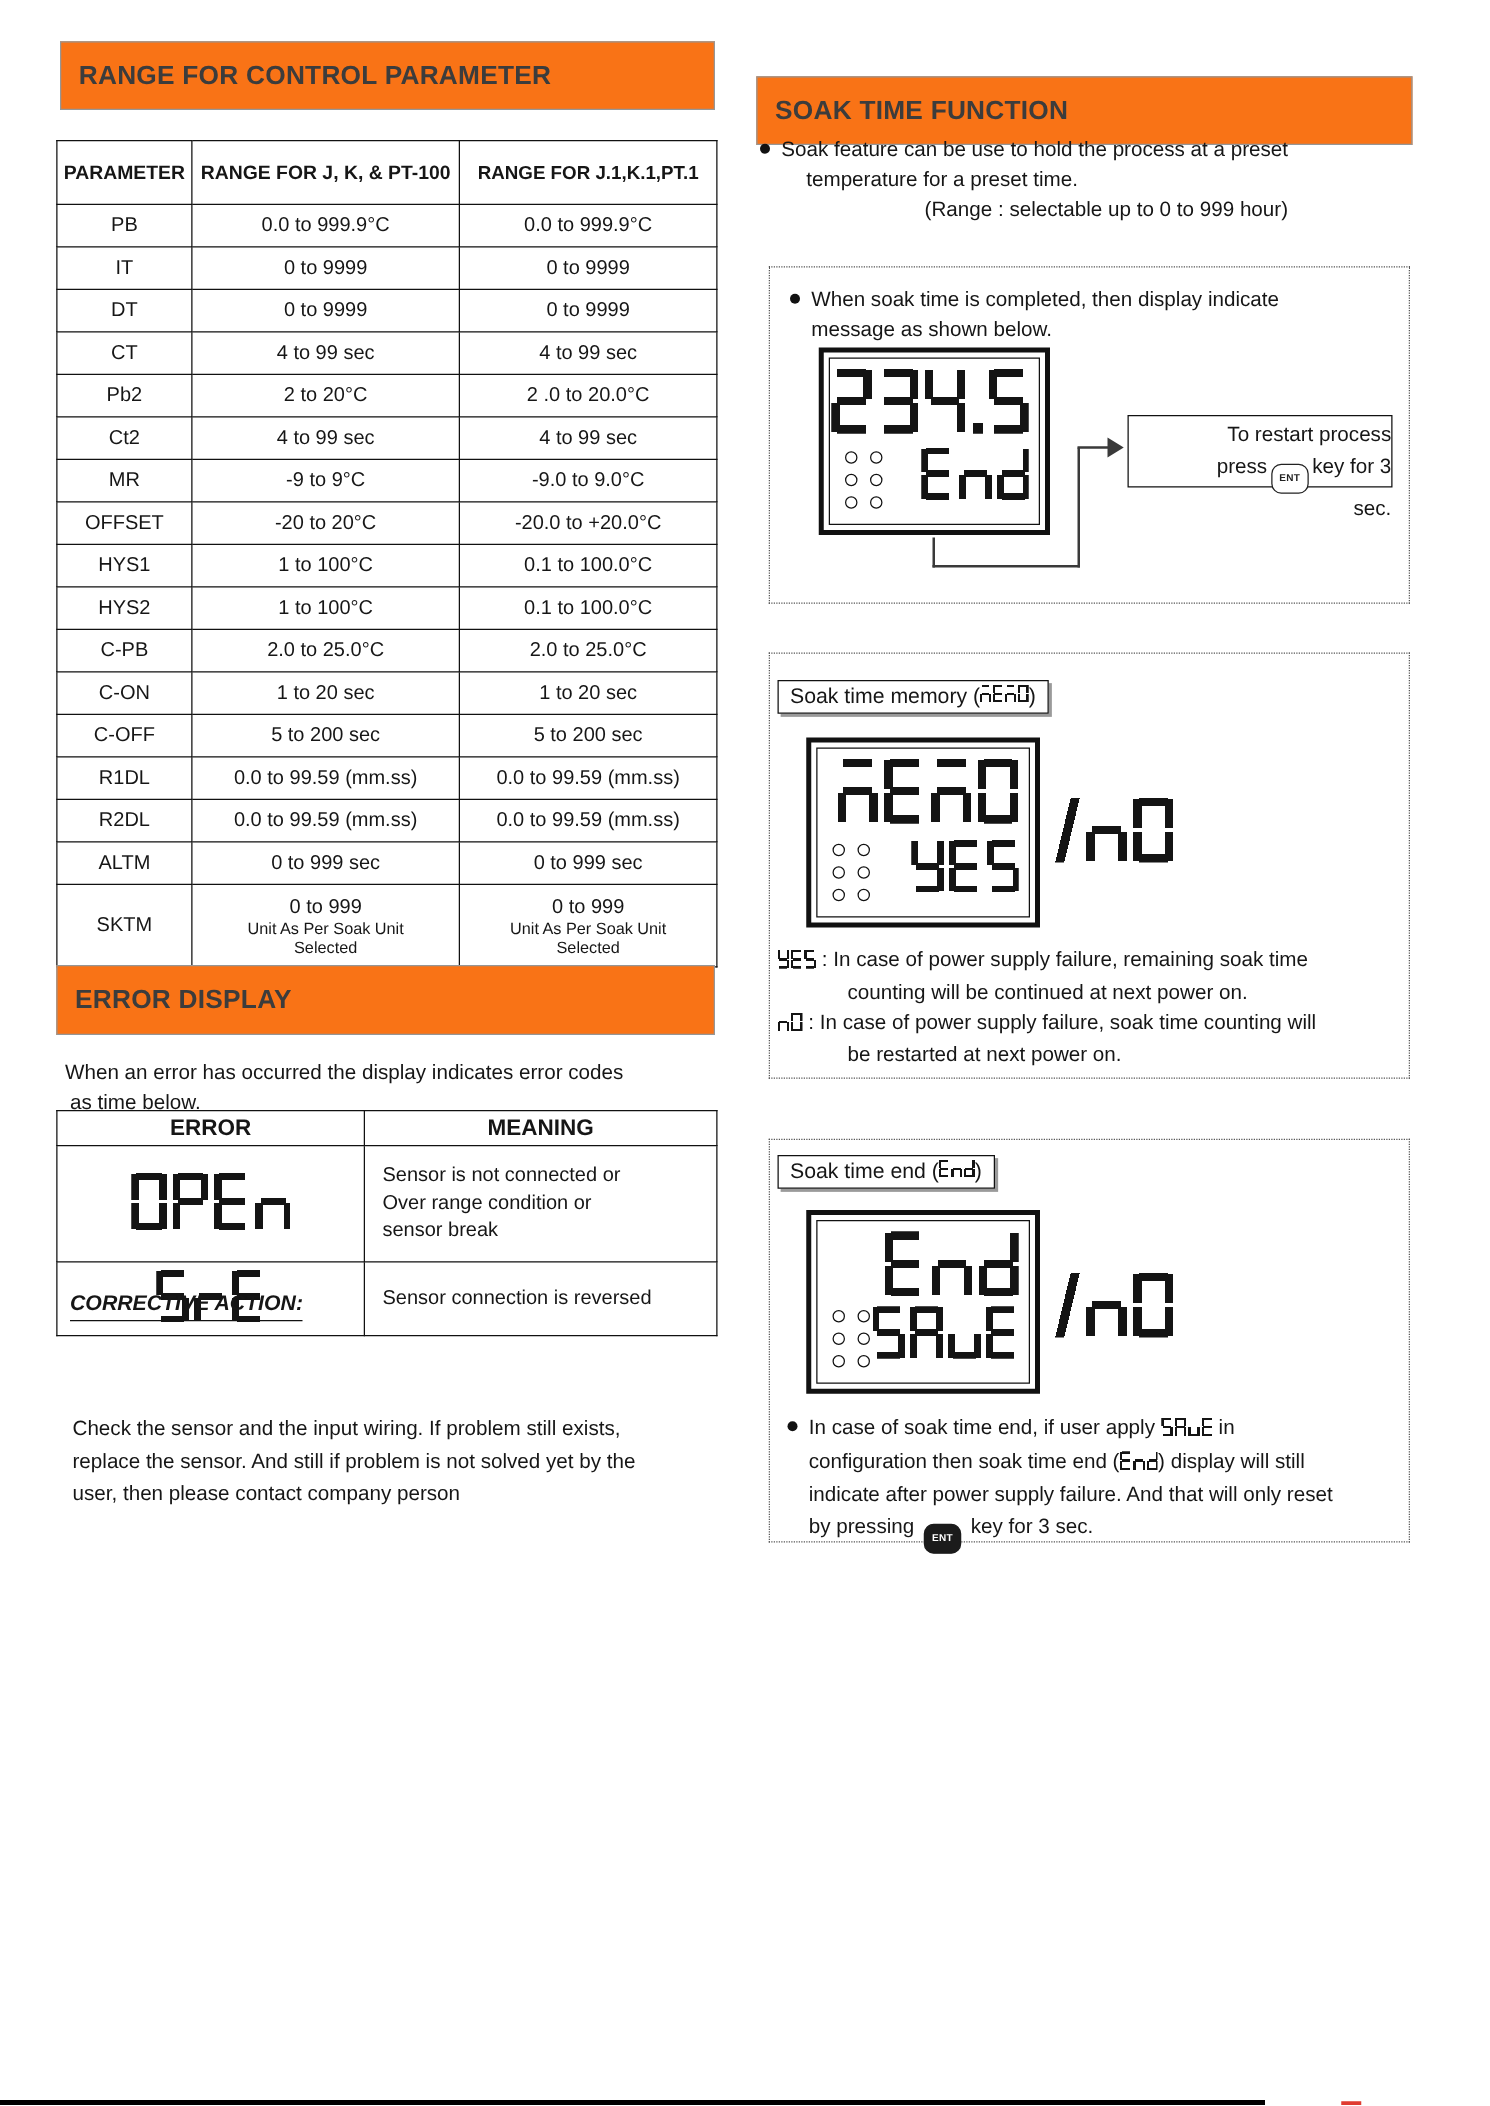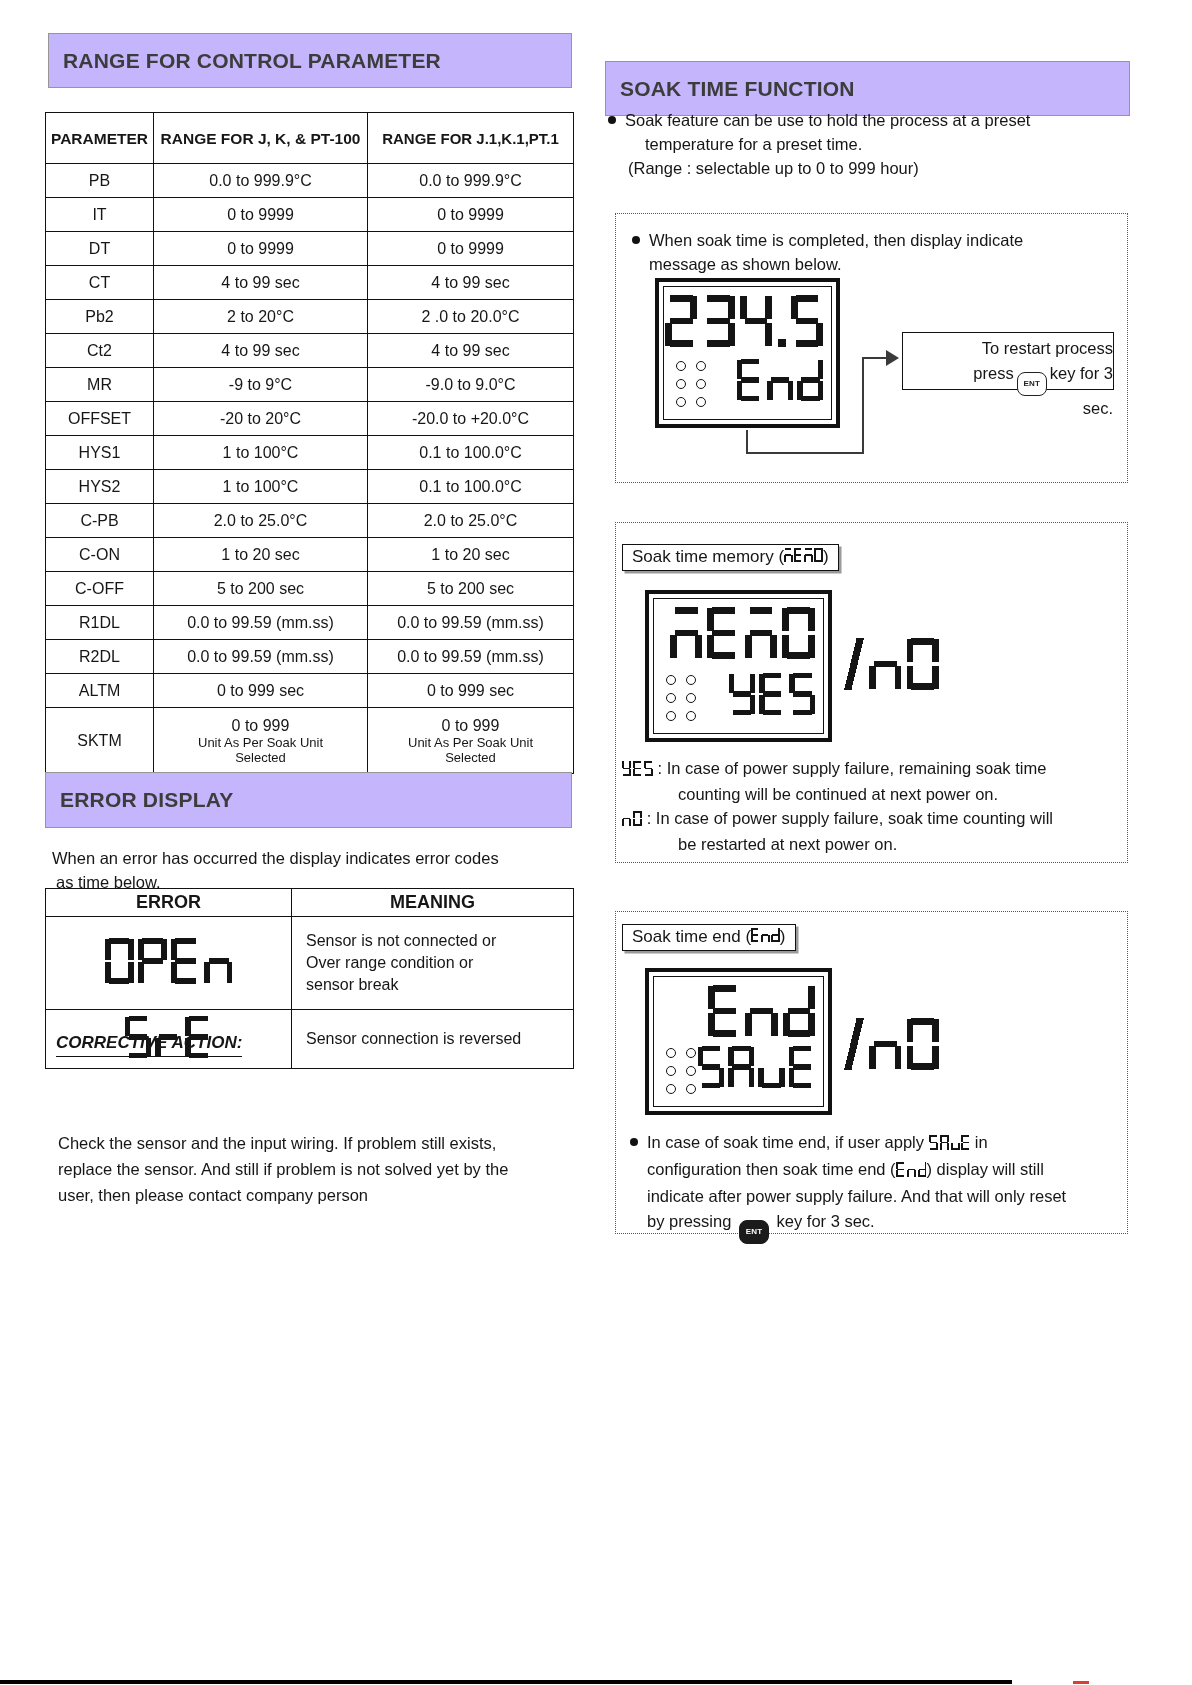--- a/index.html
+++ b/index.html
@@ -1,19 +1,19 @@
 <!DOCTYPE html>
 <html><head>
 <meta charset="utf-8">
 <style>
   html,body{margin:0;padding:0;background:#fff;}
   .page{position:relative;width:1192px;height:1685px;background:#ffffff;overflow:hidden;
         font-family:"Liberation Sans",sans-serif;color:#161616;}
   .abs{position:absolute;}
-  .secbar{background:#c4b5fd;border:1px solid #969696;font-weight:bold;font-size:21px;color:#3c3c3c;
+  .secbar{background:#f97316;border:1px solid #969696;font-weight:bold;font-size:21px;color:#3c3c3c;
           display:flex;align-items:center;padding-left:14px;letter-spacing:.2px;box-sizing:border-box;}
   
   .ptable{border-collapse:collapse;table-layout:fixed;font-size:16px;}
   .ptable th,.ptable td{border:1.6px solid #111;text-align:center;vertical-align:middle;padding:0 2px;}
   .ptable th{font-size:15.5px;height:50px;line-height:19px;margin-left:39px;}
   .ptable td{height:33px;}
   .ptable .nowrap{white-space:nowrap;font-size:15px;}
   .note{font-size:13px;line-height:15px;font-weight:normal;}
   .sktm-range{font-size:16px;line-height:19px;}
   
@@ -249,21 +249,21 @@
     <div class="tline" style="line-height:26px;">user, then please contact company person</div>
   </div>
 
   <div class="abs secbar" style="left:605px;top:33px;width:525px;height:55px;margin-top:28px;">
     <span>SOAK TIME FUNCTION</span>
   </div>
 
   <div class="abs" style="left:608px;top:108px;">
     <div class="tline"><span class="dot"></span><span>Soak feature can be use to hold the process at a preset</span></div>
     <div class="tline" style="padding-left:37px;">temperature for a preset time.</div>
-    <div class="tline" style="padding-left:20px;">(Range : selectable up to 0 to 999 hour)</div>
+    <div class="tline" style="padding-left:20px;text-align:right;">(Range : selectable up to 0 to 999 hour)</div>
   </div>
 
   <div class="abs dotbox" style="left:615px;top:213px;width:513px;height:270px;"></div>
   <div class="abs" style="left:632px;top:228px;">
     <div class="tline"><span class="dot"></span><span>When soak time is completed, then  display indicate</span></div>
     <div class="tline" style="padding-left:17px;">message as shown below.</div>
   </div>
 
   <div class="abs display" style="left:655px;top:278px;width:185px;height:150px;">
     <div class="dinner">

